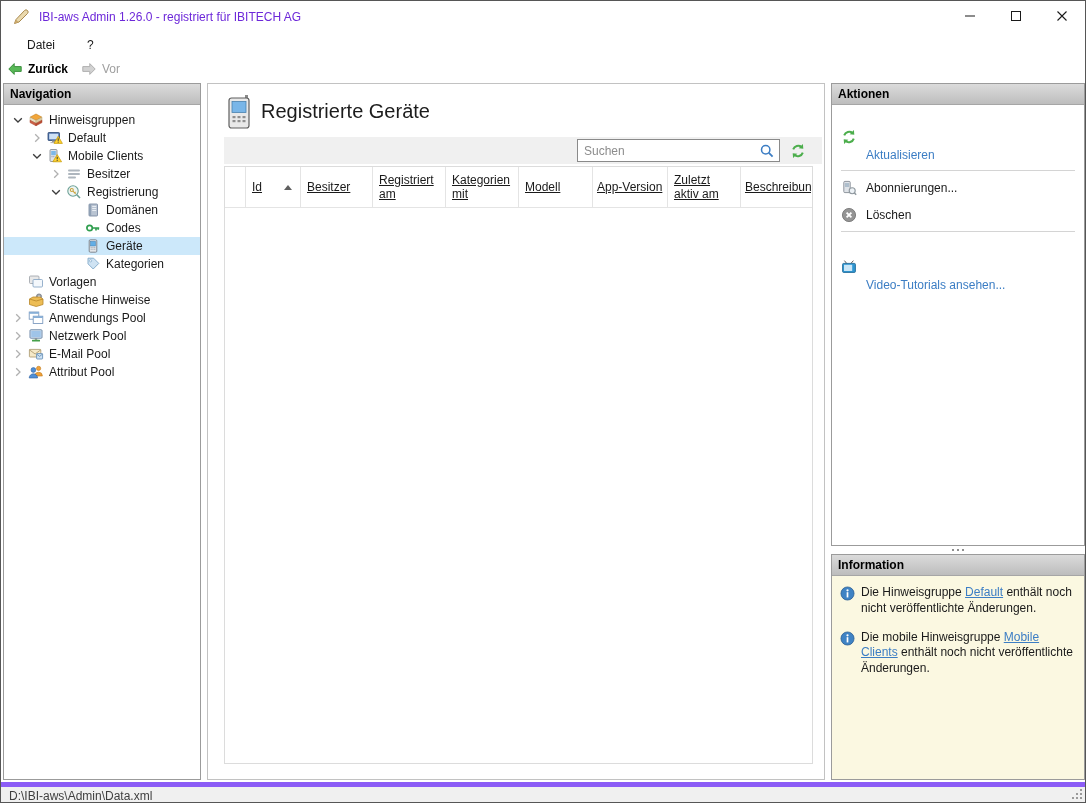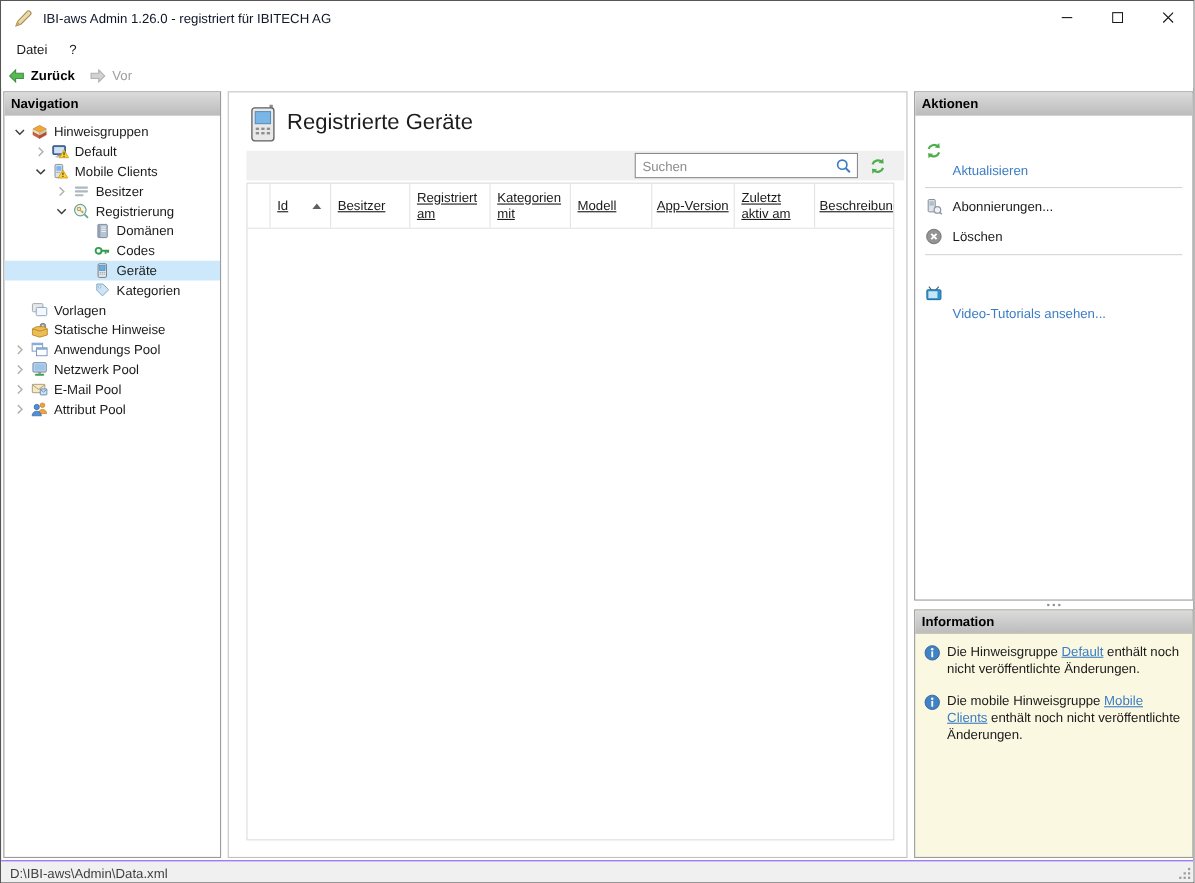--- a/index.html
+++ b/index.html
@@ -1,26 +1,26 @@
 <!DOCTYPE html>
 <html><head>
 <meta charset="utf-8">
 <style>
   html,body{margin:0;padding:0;background:#e8e8e8;}
   .window{position:relative;width:1086px;height:803px;background:#ffffff;border:1px solid #565656;
     box-sizing:border-box;overflow:hidden;font-family:"Liberation Sans",sans-serif;font-size:12px;color:#1a1a1a;}
   
   .titlebar{position:absolute;left:0;top:0;right:0;height:31px;background:#fff;display:flex;align-items:center;}
   .app-icon{margin-left:11px;width:18px;height:18px;flex:0 0 18px;}
-  .title-text{margin-left:9px;font-size:12px;color:#0f172a;}
+  .title-text{margin-left:9px;font-size:12px;color:#6d28d9;}
   .win-controls{margin-left:auto;display:flex;height:31px;}
   .win-btn{width:46px;height:31px;display:flex;align-items:center;justify-content:center;cursor:default;}
   
   .menubar{position:absolute;left:0;top:31px;right:0;height:25px;background:#fff;display:flex;align-items:center;}
-  .menu-item{padding:0 10px;height:100%;display:flex;align-items:center;}
+  .menu-item{padding:0 10px;height:100%;display:flex;align-items:center;margin-left:12px;}
   .menu-item:first-child{padding-left:14px;}
   
   .toolbar{position:absolute;left:0;top:56px;right:0;height:23px;background:#fff;display:flex;align-items:center;}
   .tb-item{display:flex;align-items:center;gap:5px;}
   .tb-back{margin-left:6px;font-weight:bold;color:#000;}
   .tb-fwd{margin-left:13px;color:#9f9f9f;}
   .tb-item svg{display:block;}
   
   .panel-header{height:20px;line-height:20px;padding-left:6px;font-weight:bold;color:#000;
     background:linear-gradient(#dbdbdb,#bdbdbd);border-bottom:1px solid #a6a6a6;}
@@ -70,21 +70,21 @@
   .splitter i{width:2px;height:2px;background:#8f8f8f;display:block;}
   
   .info-panel{position:absolute;left:830px;top:553px;width:254px;height:226px;border:1px solid #9b9b9b;
     background:#fbf8e1;box-sizing:border-box;overflow:hidden;}
   .info-body{padding:9px 8px 0 8px;}
   .info-item{display:flex;gap:6px;margin-bottom:13px;line-height:1.32;}
   .info-item .iicon{flex:0 0 15px;width:15px;height:15px;margin-top:1px;}
   .info-text{color:#1a1a1a;}
   .info-text a{color:#3b7dc4;text-decoration:underline;cursor:pointer;}
   
-  .statusbar{position:absolute;left:0;top:781px;right:0;height:22px;background:#f0f0f0;border-top:1px solid #8b5cf6;
+  .statusbar{position:absolute;left:0;top:781px;right:0;height:22px;background:#f0f0f0;border-top:5px solid #8b5cf6;
     box-sizing:border-box;display:flex;align-items:center;padding-left:8px;color:#3f3f3f;}
   .grip{position:absolute;right:2px;bottom:2px;width:12px;height:12px;}
 </style>
 </head>
 <body>
 
 <div class="window">
 
   <div class="titlebar">
     <span class="app-icon"><svg width="18" height="18" viewBox="0 0 18 18">

